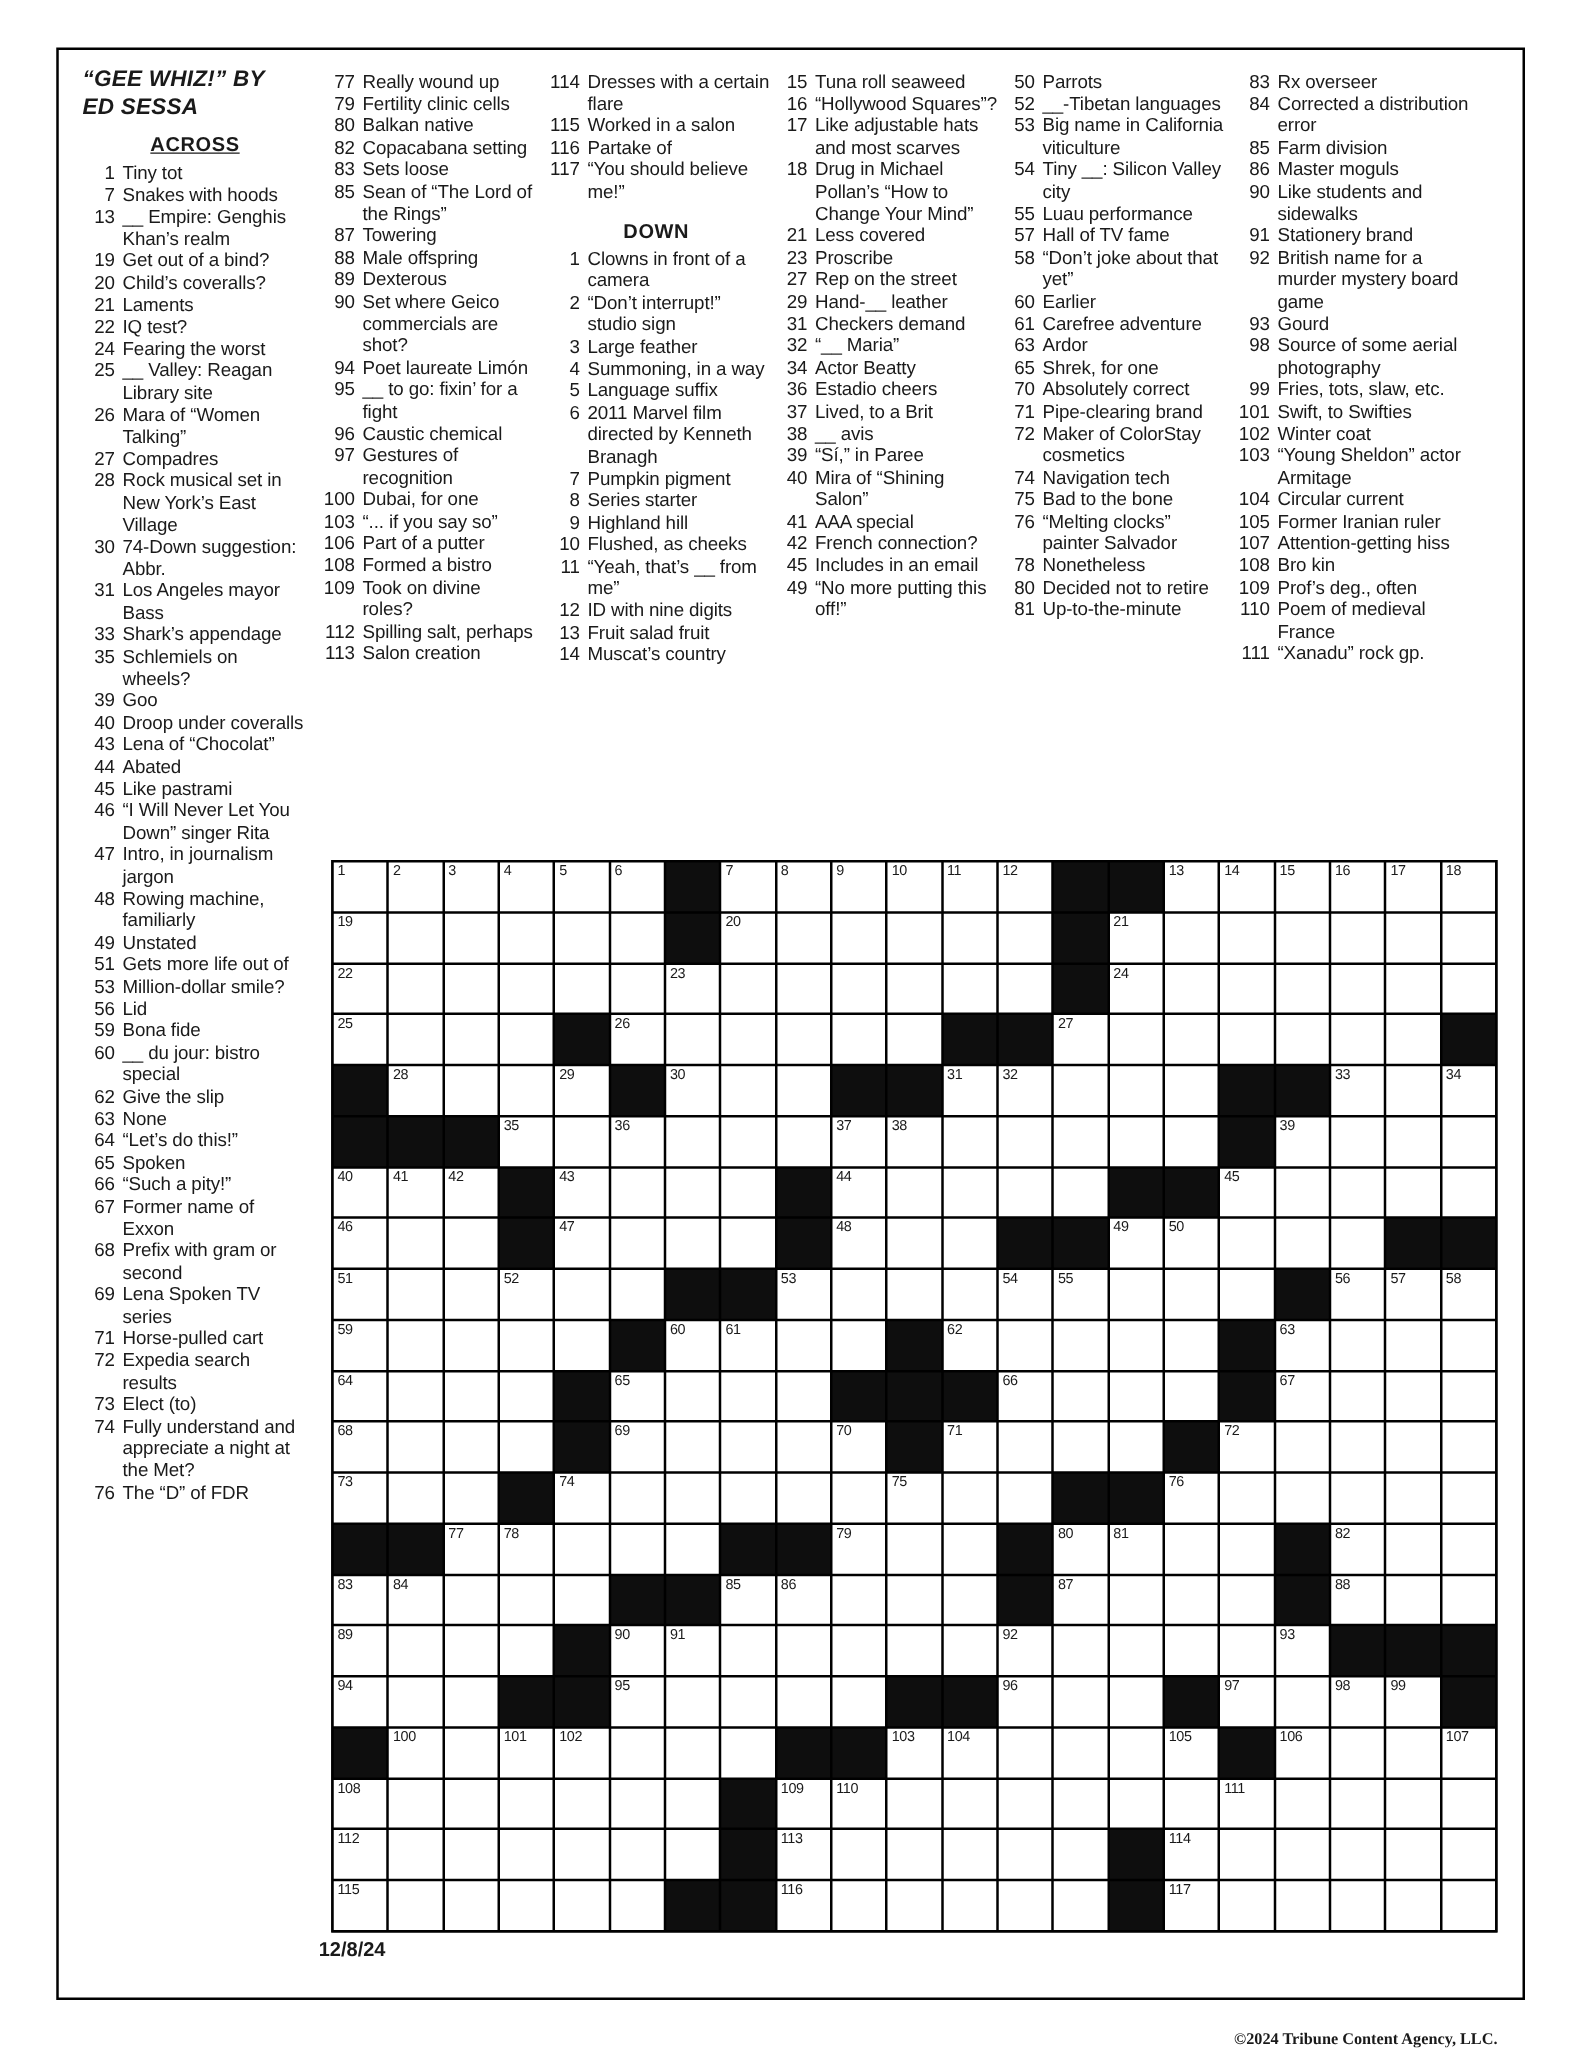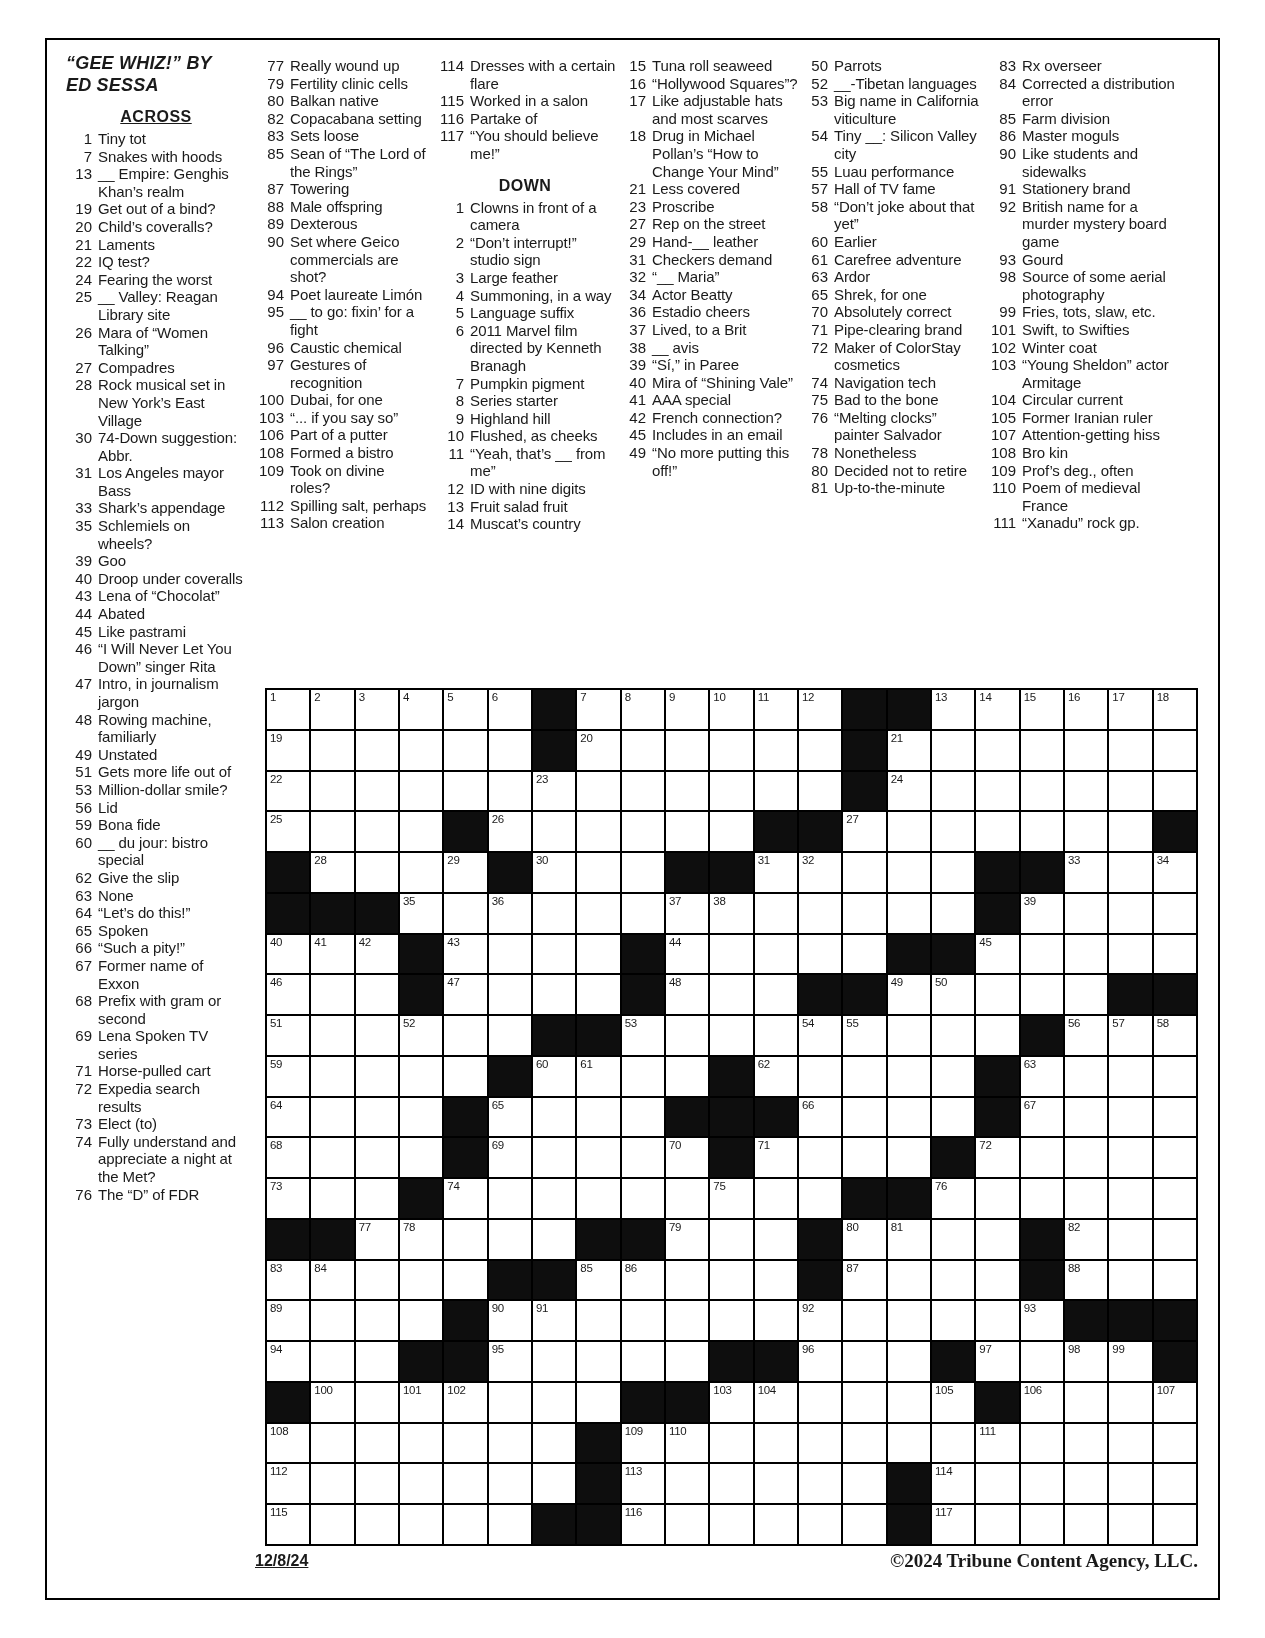--- a/index.html
+++ b/index.html
@@ -26,22 +26,22 @@
   .c4{left:800px;top:57px;width:180px;}
   .c5{left:982px;top:57px;width:196px;}
   .grid{position:absolute;left:265px;top:688px;width:933px;height:858px;
        background:#000;border:2px solid #000;box-sizing:border-box;
        display:grid;grid-template-columns:repeat(21,1fr);
        grid-template-rows:repeat(21,1fr);gap:2px;}
   .cell{background:#fff;position:relative;}
   .cell.blk{background:#0e0e0e;}
   .num{position:absolute;top:1px;left:3px;font-size:11.5px;line-height:13px;
        letter-spacing:-0.3px;}
-  .fdate{position:absolute;left:255px;top:1552px;font-weight:bold;font-size:16px;text-decoration:underline;}
-  .fcopy{position:absolute;right:67px;top:1550px;font-weight:bold;font-size:19px;
+  .fdate{position:absolute;left:255px;top:1552px;font-weight:bold;font-size:16px;}
+  .fcopy{position:absolute;right:67px;top:1623px;font-weight:bold;font-size:13px;
        font-family:"Liberation Serif",serif;}
 </style>
 </head>
 <body>
 
 <div class="page-border"></div>
 
 <div class="title">
   <div>“GEE WHIZ!” BY</div>
   <div>ED SESSA</div>
@@ -439,21 +439,21 @@
     <div class="clue">
       <span class="cn">38</span>
       <span class="ct">__ avis</span>
     </div>
     <div class="clue">
       <span class="cn">39</span>
       <span class="ct">“Sí,” in Paree</span>
     </div>
     <div class="clue">
       <span class="cn">40</span>
-      <span class="ct">Mira of “Shining Vale”</span>
+      <span class="ct">Mira of “Shining Salon”</span>
     </div>
     <div class="clue">
       <span class="cn">41</span>
       <span class="ct">AAA special</span>
     </div>
     <div class="clue">
       <span class="cn">42</span>
       <span class="ct">French connection?</span>
     </div>
     <div class="clue">

